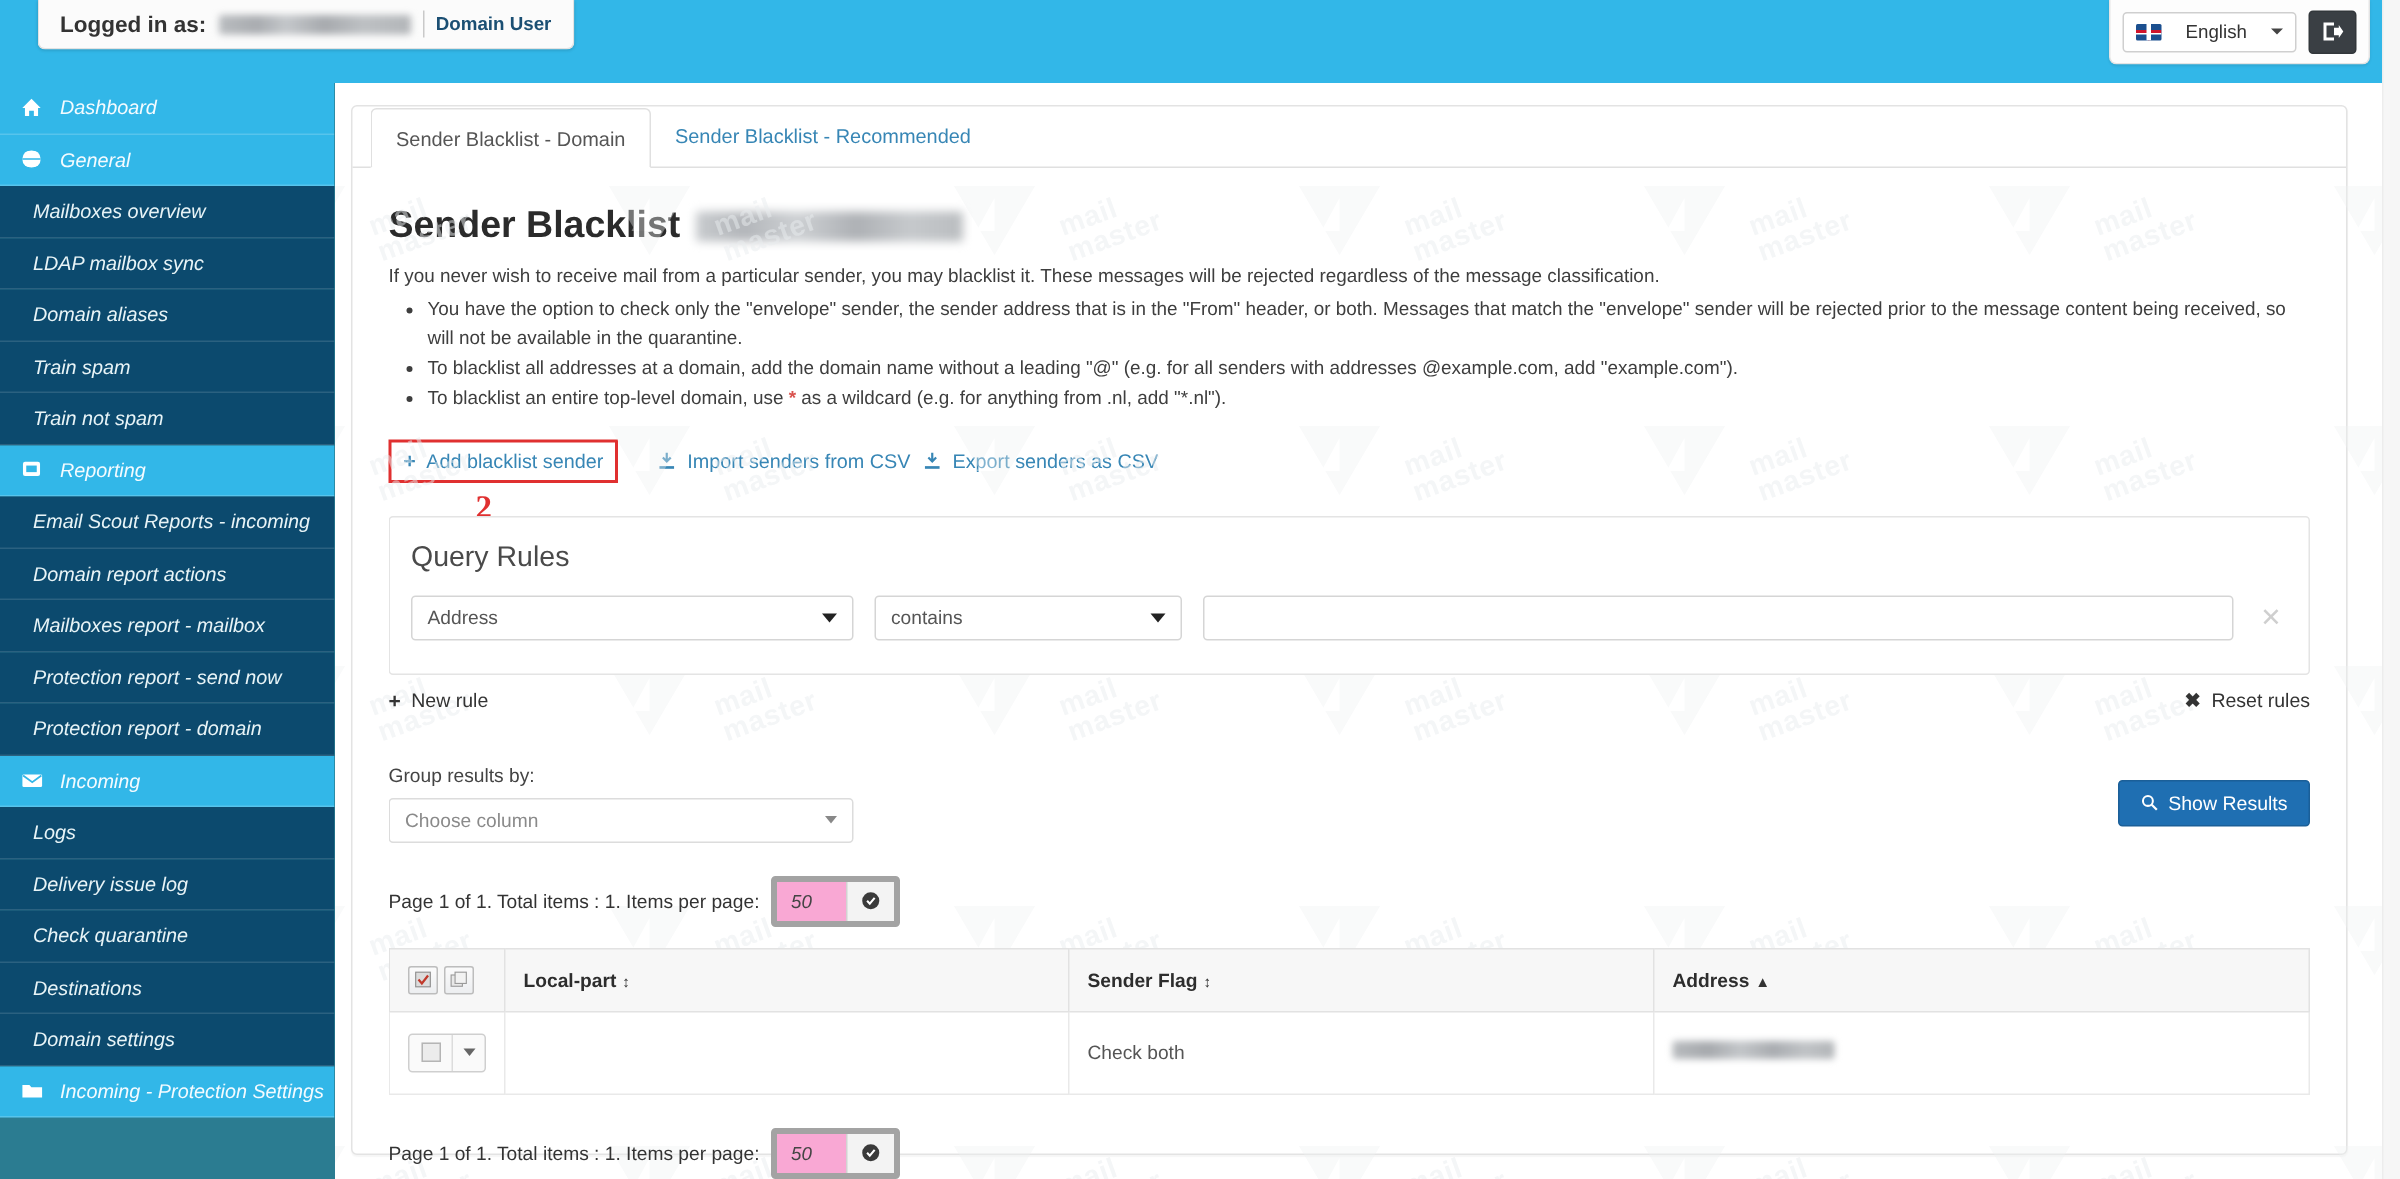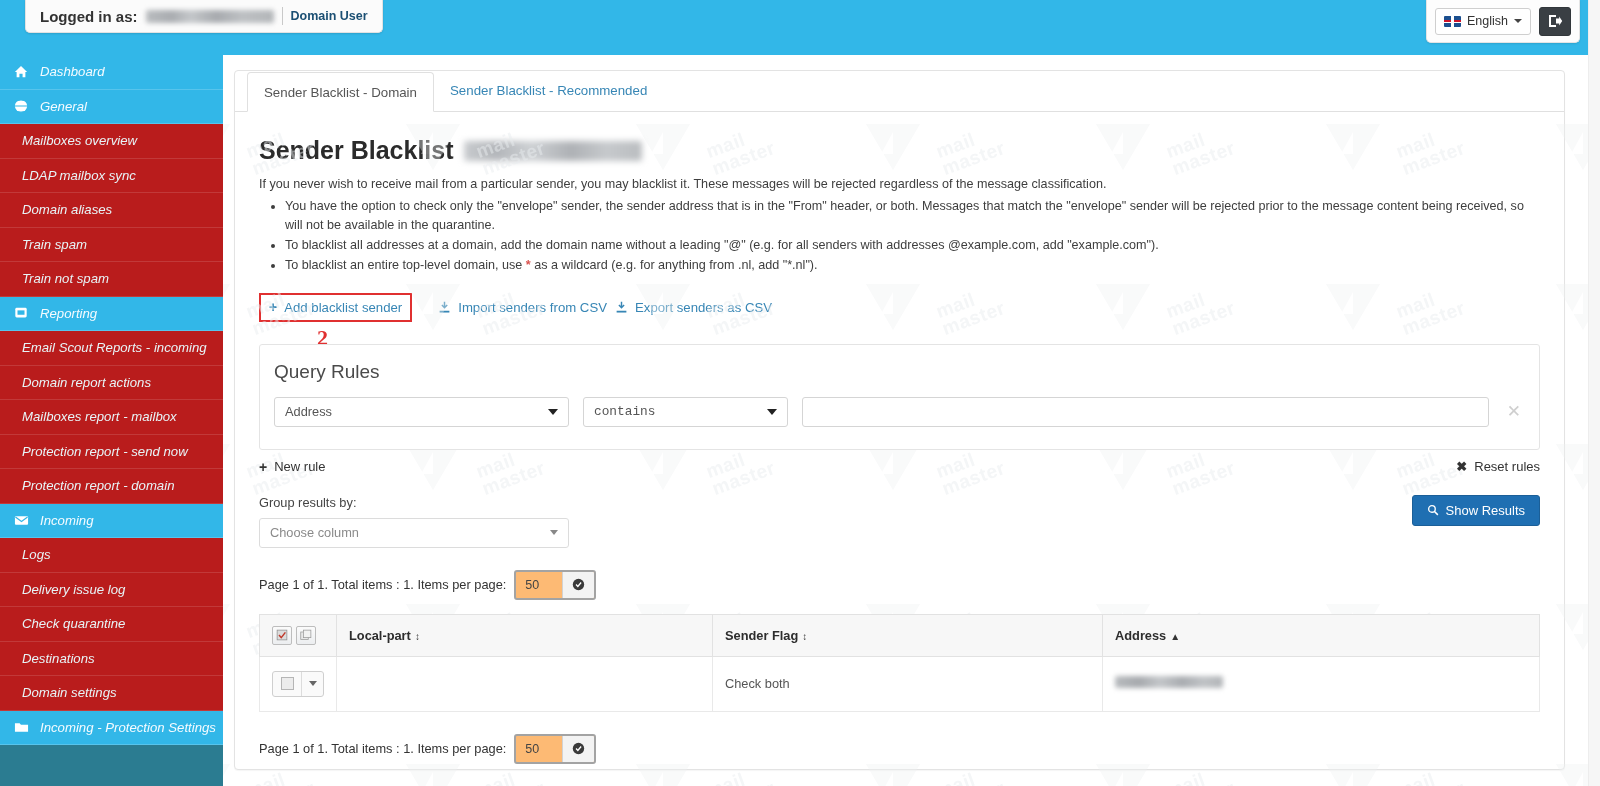--- a/index.html
+++ b/index.html
@@ -74,21 +74,21 @@
     border: 1px solid #e4e4e4;
     border-top: none;
     border-bottom-left-radius: 5px;
     border-bottom-right-radius: 5px;
     display: flex; align-items: center;
     padding: 0 8px;
     gap: 8px;
     box-shadow: 0 1px 2px rgba(0,0,0,.1);
   }
   .lang-btn {
-    display: flex; align-items: center; gap: 6px;
+    display: flex; align-items: center; gap: 16px;
     border: 1px solid #cfcfcf;
     background: #fff;
     border-radius: 3px;
     height: 27px;
     padding: 0 8px;
     font-size: 12.5px; color: #333;
     cursor: pointer;
   }
   .flag {
     width: 17px; height: 11px;
@@ -141,21 +141,21 @@
     border-bottom: 1px solid rgba(255,255,255,.18);
     cursor: pointer;
   }
   .nav-head .ico {
     width: 22px; display: inline-flex; align-items: center;
     color: #ffffff;
   }
   .nav-head .txt { margin-left: 4px; }
   .nav-sub {
     height: 34.5px;
-    background: #b91c1c;
+    background: #0c4a6e;
     color: #e8f4f7;
     display: flex; align-items: center;
     padding-left: 22px;
     font-size: 13.2px;
     border-bottom: 1px solid rgba(255,255,255,.13);
     cursor: pointer;
   }
 
   
   .content {
@@ -269,21 +269,21 @@
     color: #555;
     cursor: pointer;
   }
   .sel .car {
     width: 0; height: 0;
     border-left: 5px solid transparent;
     border-right: 5px solid transparent;
     border-top: 6px solid #222;
   }
   .sel-field { width: 295px; }
-  .sel-op { width: 205px; font-family: Liberation Mono, monospace; }
+  .sel-op { width: 205px; }
   .rule-input {
     flex: 1;
     height: 30px;
     border: 1px solid #d5d5d5;
     border-radius: 3px;
     background: #fff;
     outline: none;
     font-size: 12.8px;
     padding: 0 8px;
     font-family: "Liberation Sans", sans-serif;
@@ -297,22 +297,22 @@
     display: flex; justify-content: space-between; align-items: center;
     margin-top: 9px;
     position: relative; z-index: 10;
   }
   .new-rule, .reset-rules {
     display: inline-flex; align-items: center; gap: 7px;
     font-size: 13px; color: #333; cursor: pointer;
   }
 
   .filters-row {
-    display: flex; justify-content: space-between; align-items: flex-start;
-    margin-top: 20px;
+    display: flex; justify-content: space-between; align-items: center;
+    margin-top: 34px;
     position: relative; z-index: 10;
   }
   .lbl { font-size: 12.8px; color: #444; margin-bottom: 8px; display: block; }
   .sel-light {
     height: 30px;
     border: 1px solid #dcdcdc;
     border-radius: 3px;
     background: #fff;
     display: flex; align-items: center; justify-content: space-between;
     padding: 0 10px;
@@ -350,22 +350,22 @@
   .right-group { display: flex; align-items: flex-end; gap: 9px; }
 
   
   .pager {
     display: flex; align-items: center; gap: 0;
     margin-top: 22px; font-size: 12.8px; color: #333;
     position: relative; z-index: 10;
   }
   .pager .ipp-box {
     display: flex; margin-left: 8px;
-    border: 2px solid #a3a3a3; border-radius: 3px;
-    overflow: hidden; background: #fdba74;
+    border: 4px solid #a3a3a3; border-radius: 3px;
+    overflow: hidden; background: #f9a8d4; font-style: italic;
   }
   .ipp-val {
     width: 46px; height: 26px; line-height: 26px;
     font-size: 12.5px; color: #444; padding-left: 9px;
   }
   .ipp-go {
     width: 32px; height: 26px;
     background: #f3f3f3;
     border-left: 1px solid #d2d2d2;
     display: flex; align-items: center; justify-content: center;

